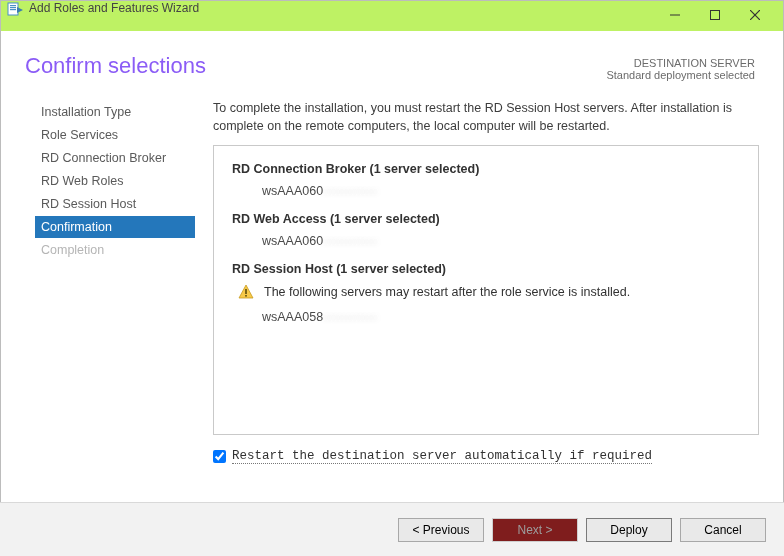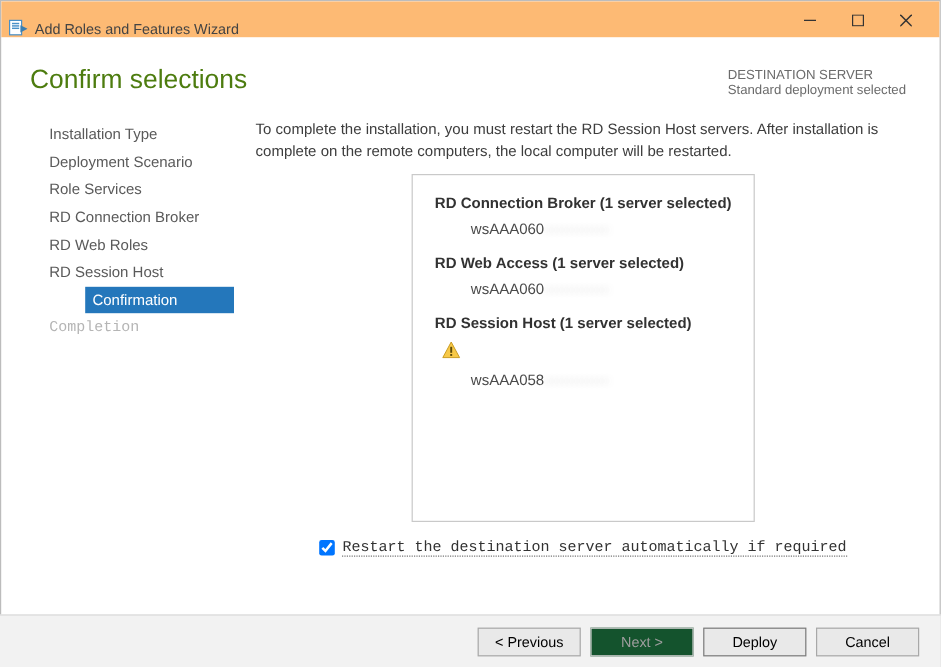--- a/index.html
+++ b/index.html
@@ -10,23 +10,23 @@
     background: #fff;
     color: #323232;
     width: 784px;
     height: 556px;
     overflow: hidden;
     border: 1px solid #bcbcbc;
   }
   .titlebar {
     height: 30px;
     display: flex;
-    align-items: flex-end;
+    align-items: flex-start;
     padding: 0 8px 0 6px;
-    background: #fdba74;
+    background: #bef264;
   }
   .titlebar .app-icon {
     width: 16px; height: 16px;
     margin-right: 6px;
     display: inline-flex; align-items: center; justify-content: center;
   }
   .titlebar .title { flex: 1; font-size: 12px; color: #444; }
   .win-controls { display: flex; gap: 0; }
   .win-btn {
     width: 40px; height: 28px;
@@ -34,27 +34,27 @@
     color: #333;
   }
   .header-row {
     display: flex;
     align-items: flex-start;
     padding: 22px 24px 0 24px;
   }
   .page-title {
     font-size: 22px;
     font-weight: 300;
-    color: #4d7c0f;
+    color: #8b5cf6;
     flex: 1;
     margin: 0;
     padding-left: 0;
   }
   .dest {
-    text-align: left;
+    text-align: right;
     font-size: 11px;
     color: #6b6b6b;
     margin-top: 4px;
     margin-right: 4px;
   }
   .content {
     display: flex;
     padding: 18px 24px 0 34px;
     height: 404px;
   }
@@ -66,29 +66,27 @@
   .step {
     font-size: 12.5px;
     padding: 4px 8px 4px 6px;
     color: #5a5a5a;
     cursor: default;
     margin-bottom: 1px;
   }
   .step.active {
     background: #2477bb;
     color: #fff;
-    margin-left: 36px;
-  }
-  .step.disabled { color: #b5b5b5; font-family: Liberation Mono, monospace; }
+  }
+  .step.disabled { color: #b5b5b5; }
   .main {
     flex: 1;
     padding-left: 18px;
     display: flex;
     flex-direction: column;
-    align-items: center;
   }
   .intro {
     font-size: 12.5px;
     color: #3d3d3d;
     line-height: 1.45;
     margin-bottom: 10px;
   }
   .panel {
     border: 1px solid #c9c9c9;
     height: 290px;
@@ -130,21 +128,21 @@
     align-items: center;
     gap: 6px;
   }
   .restart-row label {
     border-bottom: 1px dotted #777;
     cursor: pointer;
     font-family: Liberation Mono, monospace;
   }
   .restart-row input { margin: 0; }
   .footer {
-    height: 44px;
+    height: 54px;
     border-top: 1px solid #d9d9d9;
     background: #f2f2f2;
     display: flex;
     align-items: center;
     justify-content: flex-end;
     padding: 0 18px;
     gap: 8px;
     position: absolute;
     bottom: 0; left: 0; right: 0;
   }
@@ -153,21 +151,21 @@
     height: 24px;
     font-size: 12px;
     background: #e9e9e9;
     border: 1px solid #a8a8a8;
     padding: 0 12px;
     cursor: pointer;
   }
   .btn.disabled {
     color: #9d9d9d;
     border-color: #cfcfcf;
-    background: #14532d;
+    background: #7f1d1d;
     cursor: default;
   }
   .btn.primary { border-color: #7a7a7a; }
 </style>
 </head>
 <body>
 
 <div class="titlebar">
   <span class="app-icon">
     <svg width="16" height="16" viewBox="0 0 16 16">
@@ -203,21 +201,20 @@
   <h1 class="page-title">Confirm selections</h1>
   <div class="dest">
     <div>DESTINATION SERVER</div>
     <div>Standard deployment selected</div>
   </div>
 </div>
 
 <div class="content">
   <div class="steps">
     <div class="step">Installation Type</div>
-    <div class="step">Deployment Scenario</div>
     <div class="step">Role Services</div>
     <div class="step">RD Connection Broker</div>
     <div class="step">RD Web Roles</div>
     <div class="step">RD Session Host</div>
     <div class="step active">Confirmation</div>
     <div class="step disabled">Completion</div>
   </div>
 
   <div class="main">
     <div class="intro">To complete the installation, you must restart the RD Session Host servers. After installation is complete on the remote computers, the local computer will be restarted.</div>
@@ -235,20 +232,21 @@
 
       <div class="role-head">RD Session Host  (1 server selected)</div>
       <div class="warn-row">
         <span class="warn-icon">
           <svg width="16" height="16" viewBox="0 0 16 16">
             <polygon points="8,1 15,14 1,14" fill="#f7c948" stroke="#c89a1f" stroke-width="0.8"></polygon>
             <rect x="7.2" y="5" width="1.6" height="5" fill="#5c4b0a"></rect>
             <rect x="7.2" y="11" width="1.6" height="1.6" fill="#5c4b0a"></rect>
           </svg>
         </span>
+        <span>The following servers may restart after the role service is installed.</span>
       </div>
       <div class="server">
         <span>wsAAA058</span><span class="blur">·············</span>
       </div>
     </div>
 
     <div class="restart-row">
       <input type="checkbox" checked="" id="restartchk" style="">
       <label for="restartchk">Restart the destination server automatically if required</label>
     </div>

